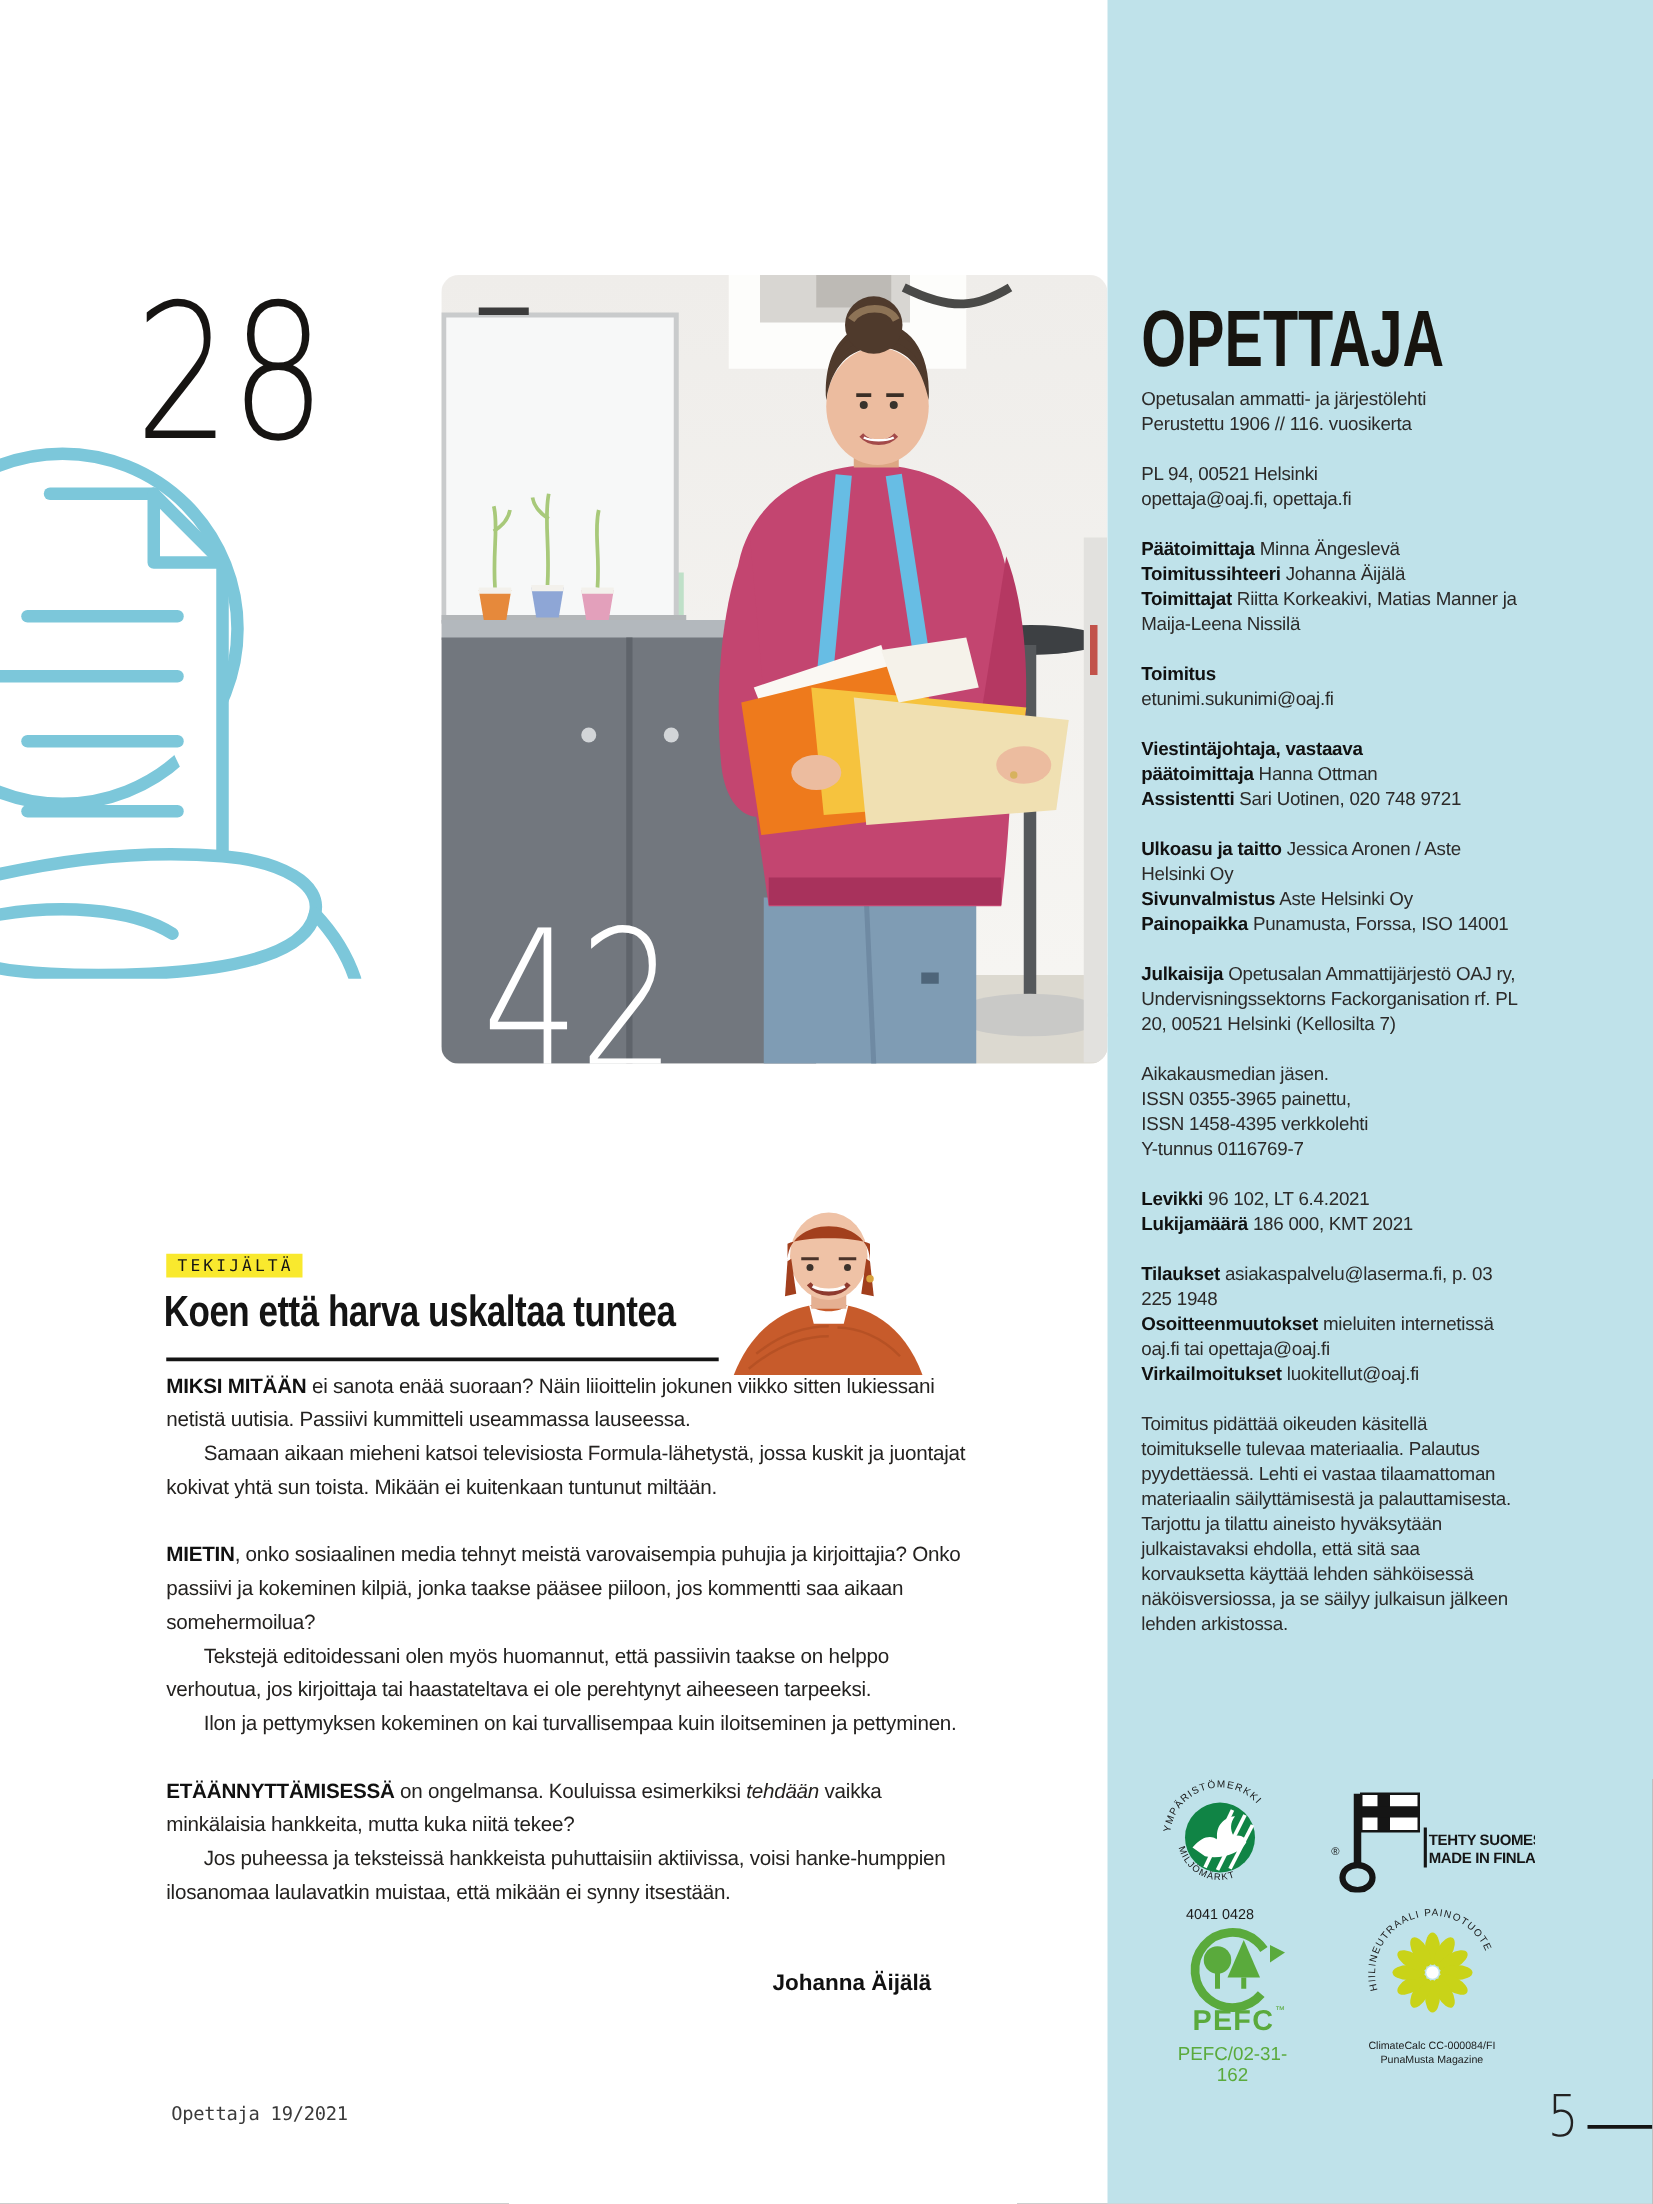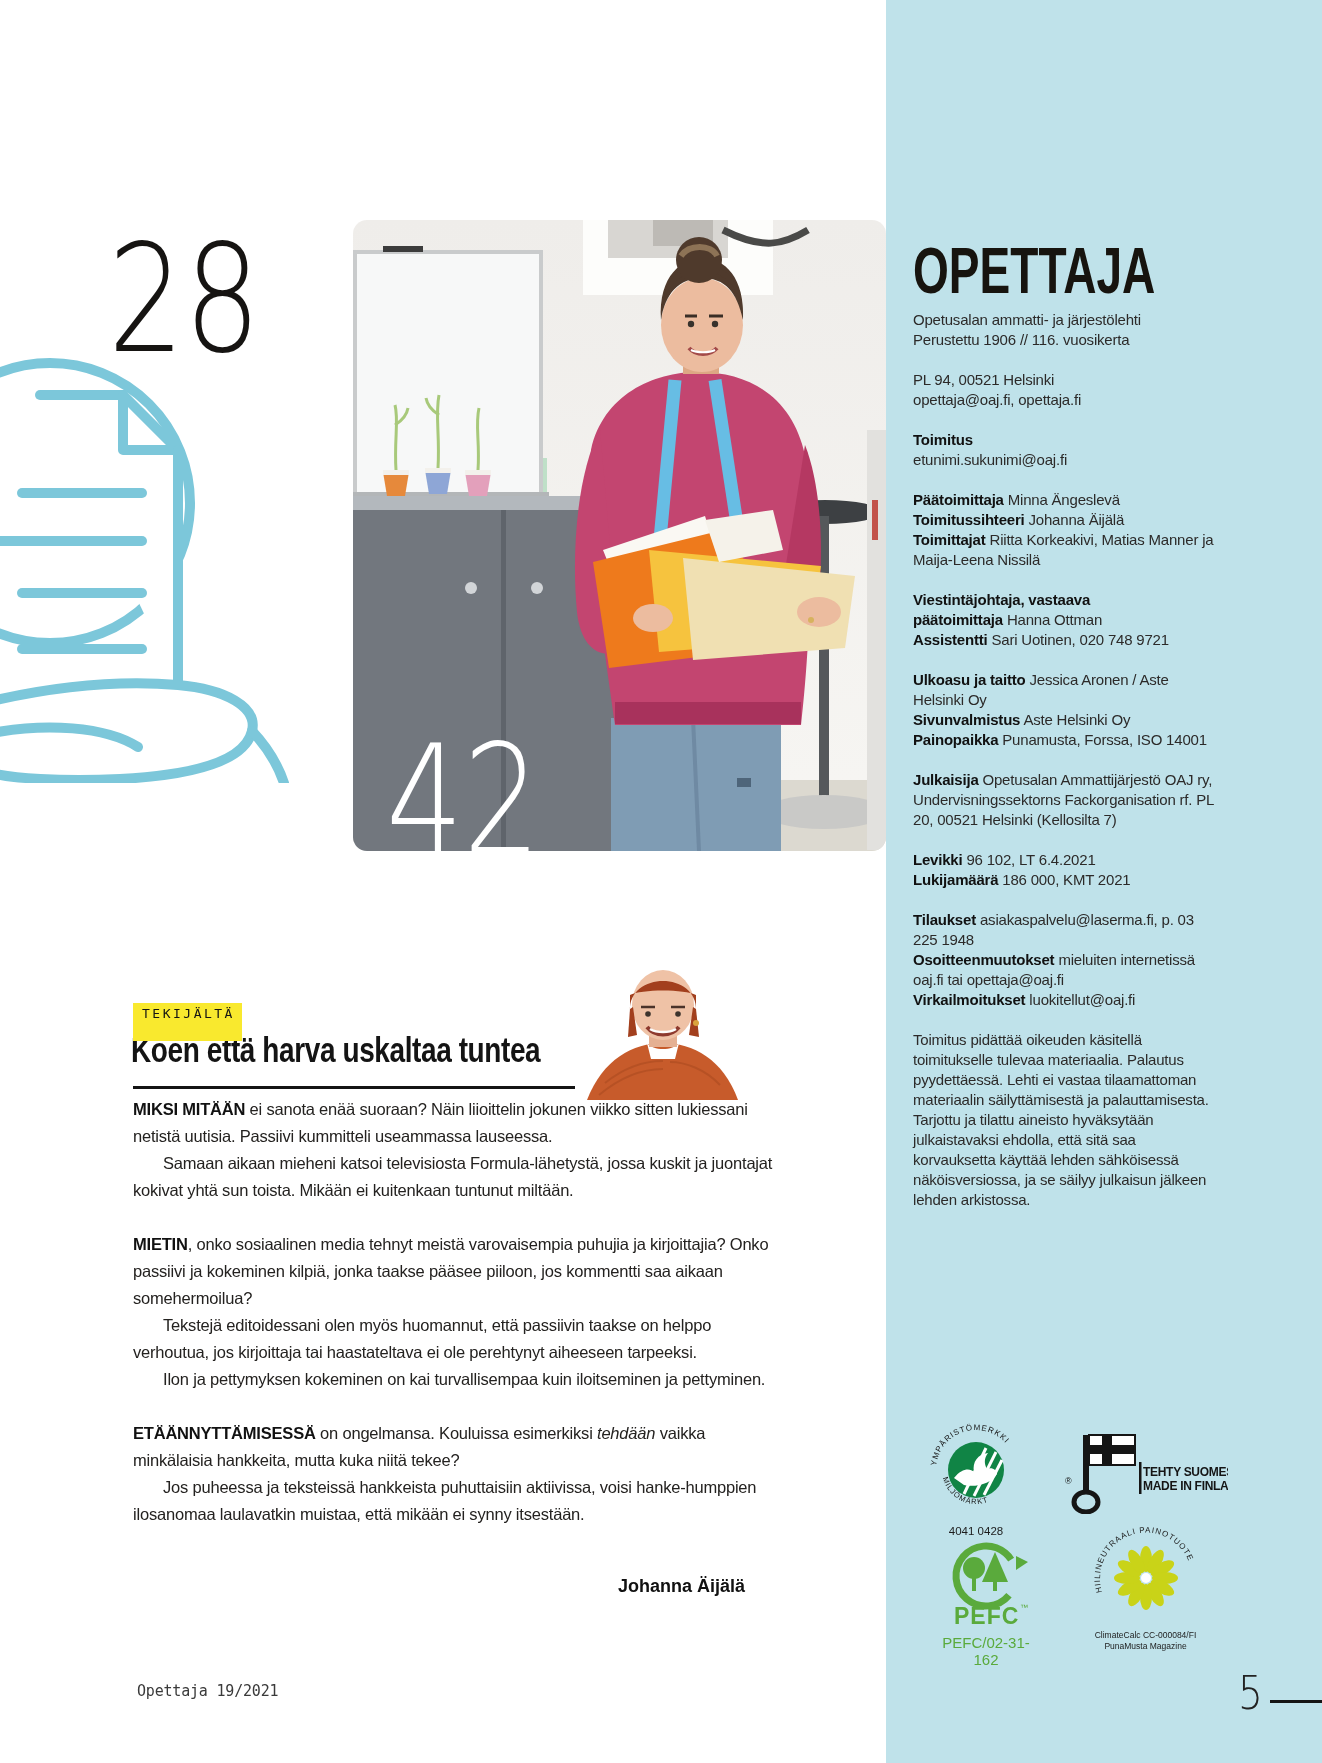--- a/index.html
+++ b/index.html
@@ -8,21 +8,21 @@
   
   .big-num{position:absolute;font-family:"DejaVu Sans",sans-serif;font-weight:200;
            line-height:1;transform:scaleX(.8);transform-origin:left top;color:#161412;}
   #num28{left:108px;top:224px;font-size:150px;}
   #num42{left:33px;top:505px;font-size:152px;color:#ffffff;position:absolute;}
   #illu{position:absolute;left:0;top:333px;width:290px;height:450px;}
   #photo{position:absolute;left:353px;top:220px;width:533px;height:631px;overflow:hidden;border-radius:14px;}
   #portrait{position:absolute;left:575px;top:963px;width:175px;height:137px;background:#fff;z-index:3;}
   #kicker{position:absolute;left:133px;top:1003px;background:#f9e92e;color:#141414;
           font-family:"DejaVu Sans Mono",monospace;font-size:13px;letter-spacing:2.5px;
-          padding:3px 7px 20px 9px;z-index:2;}
+          padding:3px 7px 1px 9px;z-index:2;}
   #headline{position:absolute;left:131px;top:1030px;font-size:35px;font-weight:800;
             letter-spacing:-.5px;color:#141414;white-space:nowrap;
             transform:scaleX(.8);transform-origin:left top;z-index:1;}
   #rule{position:absolute;left:133px;top:1086px;width:612px;height:2.5px;background:#141414;z-index:2;}
   #article-body{position:absolute;left:133px;top:1096px;width:640px;font-size:16.5px;
                 letter-spacing:-.2px;line-height:27px;color:#242220;}
   #article-body p{margin:0;}
   #article-body p.indent{text-indent:30px;}
   #article-body p.gap{margin-top:27px;}
   .b{font-weight:bold;color:#111;}
@@ -222,40 +222,46 @@
     <div id="masthead-blocks">
         <div class="sb-block">
           <div class="sb-line"><span>Opetusalan ammatti- ja järjestölehti</span></div>
           <div class="sb-line"><span>Perustettu 1906 // 116. vuosikerta</span></div>
         </div>
         <div class="sb-block">
           <div class="sb-line"><span>PL 94, 00521 Helsinki</span></div>
           <div class="sb-line"><span>opettaja@oaj.fi, opettaja.fi</span></div>
         </div>
         <div class="sb-block">
-          <div class="sb-line"><span class="b ">Toimitus</span></div>
-          <div class="sb-line"><span>etunimi.sukunimi@oaj.fi</span></div>
-        </div>
-        <div class="sb-block">
           <div class="sb-line"><span class="b ">Päätoimittaja</span><span> Minna Ängeslevä</span></div>
           <div class="sb-line"><span class="b ">Toimitussihteeri</span><span> Johanna Äijälä</span></div>
           <div class="sb-line"><span class="b ">Toimittajat</span><span> Riitta Korkeakivi, Matias Manner ja Maija-Leena Nissilä</span></div>
         </div>
         <div class="sb-block">
+          <div class="sb-line"><span class="b ">Toimitus</span></div>
+          <div class="sb-line"><span>etunimi.sukunimi@oaj.fi</span></div>
+        </div>
+        <div class="sb-block">
           <div class="sb-line"><span class="b ">Viestintäjohtaja, vastaava</span></div>
           <div class="sb-line"><span class="b ">päätoimittaja</span><span> Hanna Ottman</span></div>
           <div class="sb-line"><span class="b ">Assistentti</span><span> Sari Uotinen, 020 748 9721</span></div>
         </div>
         <div class="sb-block">
           <div class="sb-line"><span class="b ">Ulkoasu ja taitto</span><span> Jessica Aronen / Aste Helsinki Oy</span></div>
           <div class="sb-line"><span class="b ">Sivunvalmistus</span><span> Aste Helsinki Oy</span></div>
           <div class="sb-line"><span class="b ">Painopaikka</span><span> Punamusta, Forssa, ISO 14001</span></div>
         </div>
         <div class="sb-block">
           <div class="sb-line"><span class="b ">Julkaisija</span><span> Opetusalan Ammattijärjestö OAJ ry, Undervisningssektorns Fackorganisation rf. PL 20, 00521 Helsinki (Kellosilta 7)</span></div>
+        </div>
+        <div class="sb-block">
+          <div class="sb-line"><span>Aikakausmedian jäsen.</span></div>
+          <div class="sb-line"><span>ISSN 0355-3965 painettu,</span></div>
+          <div class="sb-line"><span>ISSN 1458-4395 verkkolehti</span></div>
+          <div class="sb-line"><span>Y-tunnus 0116769-7</span></div>
         </div>
         <div class="sb-block">
           <div class="sb-line"><span class="b ">Levikki</span><span> 96 102, LT 6.4.2021</span></div>
           <div class="sb-line"><span class="b ">Lukijamäärä</span><span> 186 000, KMT 2021</span></div>
         </div>
         <div class="sb-block">
           <div class="sb-line"><span class="b ">Tilaukset</span><span> asiakaspalvelu@laserma.fi, p. 03 225 1948</span></div>
           <div class="sb-line"><span class="b ">Osoitteenmuutokset</span><span> mieluiten internetissä oaj.fi tai opettaja@oaj.fi</span></div>
           <div class="sb-line"><span class="b ">Virkailmoitukset</span><span> luokitellut@oaj.fi</span></div>
         </div>

